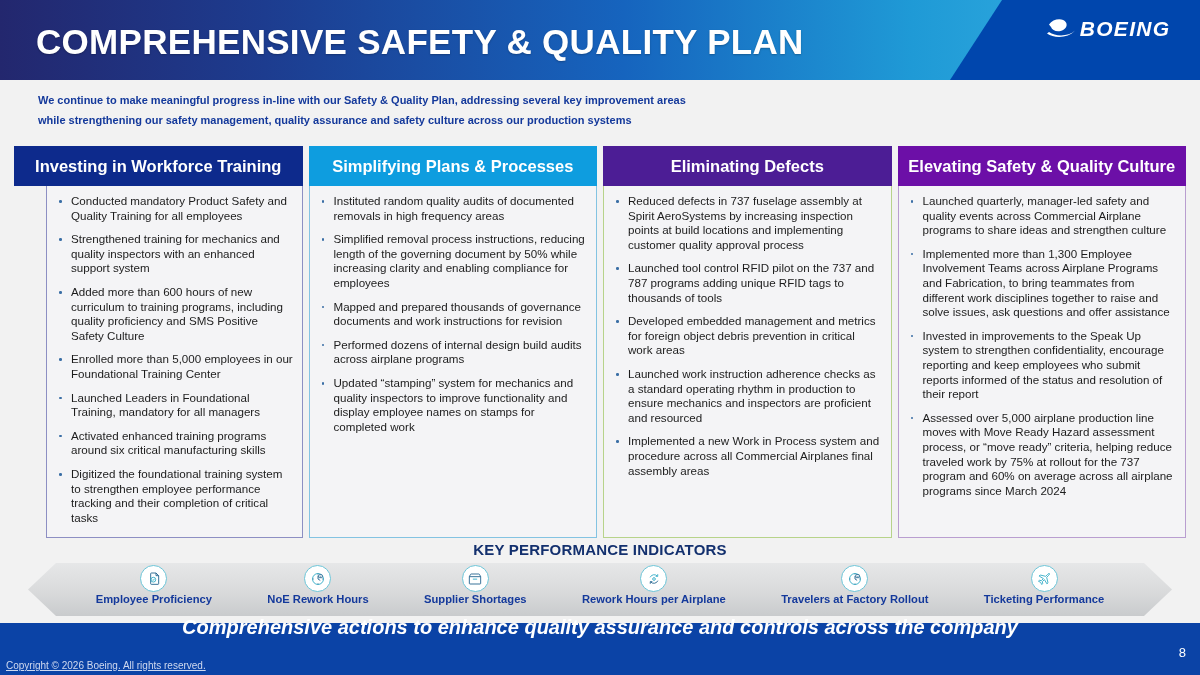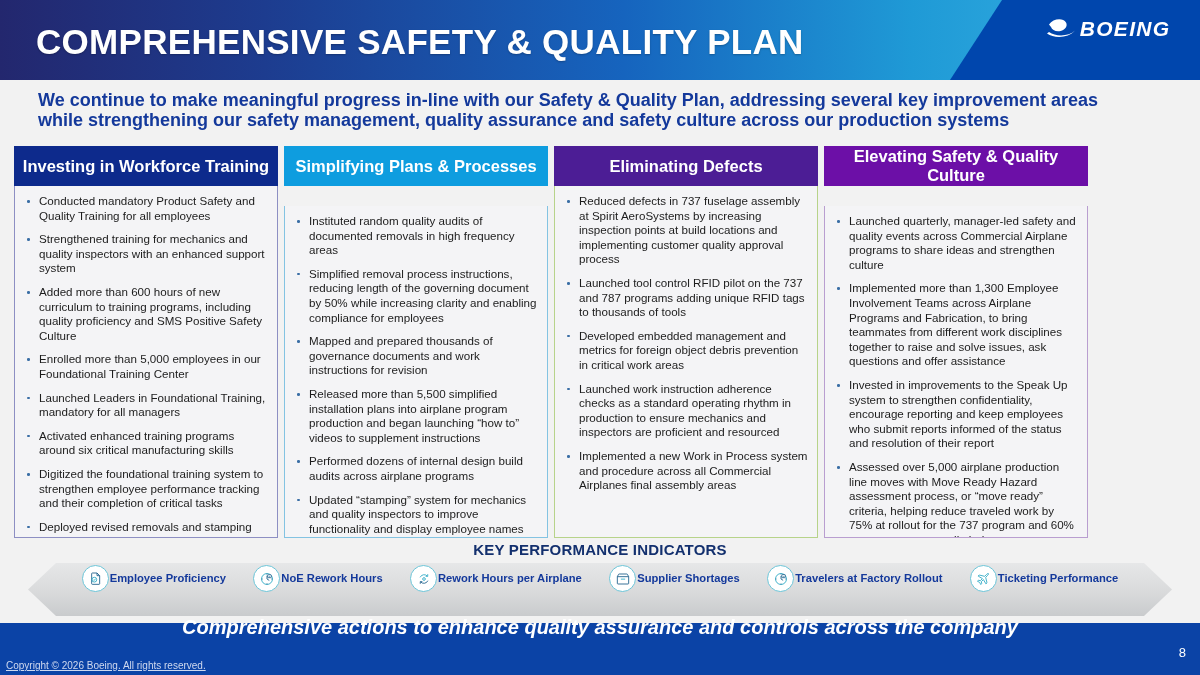--- a/index.html
+++ b/index.html
@@ -35,42 +35,42 @@
   .boeing-mark{width:30px;height:26px;}
   .boeing-word{
     color:#ffffff;font-size:20px;font-weight:bold;font-style:italic;
     letter-spacing:1.2px;
     transform:scaleX(1.05);
   }
 
   
   .subtitle{
     position:absolute;left:38px;top:90px;width:1130px;
-    color:#14399b;font-size:18px;font-weight:bold;line-height:20px;
+    color:#14399b;font-size:11px;font-weight:bold;line-height:20px;
   }
 
   
   .columns{
-    position:absolute;left:14px;top:146px;width:1074px;height:392px;
+    position:absolute;left:14px;top:146px;width:1172px;height:392px;
     display:flex;gap:6px;
   }
   .col{flex:1 1 0;display:flex;flex-direction:column;min-width:0;}
   .col-head{
     height:40px;display:flex;align-items:center;justify-content:center;
     color:#ffffff;font-size:16.5px;font-weight:bold;text-align:center;
     padding:0 4px;box-sizing:border-box;
   }
   .col-body{
     flex:1;background:#f4f4f6;
     padding:8px 8px 6px 4px;box-sizing:border-box;overflow:hidden;
   }
-  .col-1 .col-body{border:1px solid #8d8fc3;border-top:none;}
-  .col-2 .col-body{border:1px solid #83c3e2;border-top:none;margin-top:20px;}
+  .col-1 .col-body{border:1px solid #8d8fc3;border-top:none;margin-left:32px;}
+  .col-2 .col-body{border:1px solid #83c3e2;border-top:none;}
   .col-3 .col-body{border:1px solid #b7d38a;border-top:none;}
-  .col-4 .col-body{border:1px solid #b99ed0;border-top:none;margin-top:20px;}
+  .col-4 .col-body{border:1px solid #b99ed0;border-top:none;}
 
   .bullets{list-style:none;margin:0;padding:0;}
   .bullets li{
     position:relative;
     padding-left:20px;margin-bottom:9px;
     font-size:11.6px;line-height:14.6px;color:#1c1c1c;
   }
   .bullets li:before{
     content:"";position:absolute;left:8px;top:6px;
     width:2.6px;height:2.6px;border-radius:50%;background:#3a6ea5;
@@ -84,21 +84,21 @@
   .kpi-arrow{
     position:absolute;left:28px;top:563px;width:1144px;height:53px;
     background:linear-gradient(180deg,#e6e7e8 0%,#d9dadb 55%,#c9cbcd 100%);
     clip-path:polygon(28px 0, 1116px 0, 1144px 26.5px, 1116px 53px, 28px 53px, 0 26.5px);
   }
   .kpi-items{
     position:absolute;left:28px;top:563px;width:1144px;height:53px;
     display:flex;align-items:flex-start;justify-content:space-around;
     padding:0 40px;box-sizing:border-box;
   }
-  .kpi-item{display:flex;flex-direction:row;align-items:center;gap:1px;}
+  .kpi-item{display:flex;flex-direction:column;align-items:center;gap:1px;}
   .kpi-icon{
     width:25px;height:25px;border-radius:50%;
     background:#ffffff;border:1.2px solid #6cc5d8;
     display:flex;align-items:center;justify-content:center;
     margin-top:2px;
   }
   .kpi-label{
     color:#14399b;font-size:11.2px;font-weight:bold;white-space:nowrap;
   }
 
@@ -159,21 +159,20 @@
           </ul>
       </div>
     </div>
     <div class="col col-2">
       <div class="col-head" style="background: rgb(14, 157, 223);">Simplifying Plans &amp; Processes</div>
       <div class="col-body">
         <ul class="bullets">
             <li>Instituted random quality audits of documented removals in high frequency areas</li>
             <li>Simplified removal process instructions, reducing length of the governing document by 50% while increasing clarity and enabling compliance for employees</li>
             <li>Mapped and prepared thousands of governance documents and work instructions for revision</li>
-            <li>Released more than 5,500 simplified installation plans into airplane program production and began launching “how to” videos to supplement instructions</li>
             <li>Performed dozens of internal design build audits across airplane programs</li>
             <li>Updated “stamping” system for mechanics and quality inspectors to improve functionality and display employee names on stamps for completed work</li>
           </ul>
       </div>
     </div>
     <div class="col col-3">
       <div class="col-head" style="background: #4c1d95;">Eliminating Defects</div>
       <div class="col-body">
         <ul class="bullets">
             <li>Reduced defects in 737 fuselage assembly at Spirit AeroSystems by increasing inspection points at build locations and implementing customer quality approval process</li>
@@ -219,42 +218,42 @@
             <path d="M12 4v1.4M20 12h-1.4M12 20v-1.4M4 12h1.4"></path>
             <rect x="13" y="5.6" width="5.4" height="4.4" rx="1" fill="#ffffff" stroke="#1b5e8a"></rect>
             <text x="15.7" y="9" font-size="3.6" fill="#1b5e8a" text-anchor="middle" stroke="none">h</text>
           </svg>
         </div>
         <div class="kpi-label">NoE Rework Hours</div>
       </div>
       <div class="kpi-item">
         <div class="kpi-icon">
           <svg viewBox="0 0 24 24" width="16" height="16" fill="none" stroke="#1b5e8a" stroke-width="1.3">
+            <path d="M3.5 8.5h17v10a1 1 0 0 1-1 1h-15a1 1 0 0 1-1-1z"></path>
+            <path d="M3.5 8.5l1.8-3.4a1 1 0 0 1 .9-.6h11.6a1 1 0 0 1 .9.6l1.8 3.4"></path>
+            <path d="M8.8 12.2h6.4" stroke="#2aa8c4"></path>
+          </svg>
+        </div>
+        <div class="kpi-label">Supplier Shortages</div>
+      </div>
+      <div class="kpi-item">
+        <div class="kpi-icon">
+          <svg viewBox="0 0 24 24" width="16" height="16" fill="none" stroke="#1b5e8a" stroke-width="1.3">
             <path d="M6.2 9.5A6.6 6.6 0 0 1 17 7.6" stroke="#2aa8c4"></path>
             <path d="M17.6 4.8v3.2h-3.2" stroke="#2aa8c4"></path>
             <path d="M17.8 14.5A6.6 6.6 0 0 1 7 16.4"></path>
             <path d="M6.4 19.2V16h3.2"></path>
             <circle cx="12" cy="12" r="2" stroke="#2aa8c4"></circle>
           </svg>
         </div>
         <div class="kpi-label">Rework Hours per Airplane</div>
       </div>
       <div class="kpi-item">
         <div class="kpi-icon">
           <svg viewBox="0 0 24 24" width="16" height="16" fill="none" stroke="#1b5e8a" stroke-width="1.3">
-            <path d="M3.5 8.5h17v10a1 1 0 0 1-1 1h-15a1 1 0 0 1-1-1z"></path>
-            <path d="M3.5 8.5l1.8-3.4a1 1 0 0 1 .9-.6h11.6a1 1 0 0 1 .9.6l1.8 3.4"></path>
-            <path d="M8.8 12.2h6.4" stroke="#2aa8c4"></path>
-          </svg>
-        </div>
-        <div class="kpi-label">Supplier Shortages</div>
-      </div>
-      <div class="kpi-item">
-        <div class="kpi-icon">
-          <svg viewBox="0 0 24 24" width="16" height="16" fill="none" stroke="#1b5e8a" stroke-width="1.3">
             <circle cx="12" cy="12" r="8.2" stroke="#2aa8c4"></circle>
             <path d="M12 12V7.4M12 12l3.2 2"></path>
             <path d="M12 3.9v1.2M19.9 12h-1.2M12 20.1v-1.2M3.9 12h1.2"></path>
             <rect x="13.2" y="5.4" width="5.2" height="4.6" rx="0.8" fill="#ffffff" stroke="#1b5e8a"></rect>
             <text x="15.8" y="9" font-size="3.6" fill="#1b5e8a" text-anchor="middle" stroke="none">R</text>
           </svg>
         </div>
         <div class="kpi-label">Travelers at Factory Rollout</div>
       </div>
       <div class="kpi-item">

